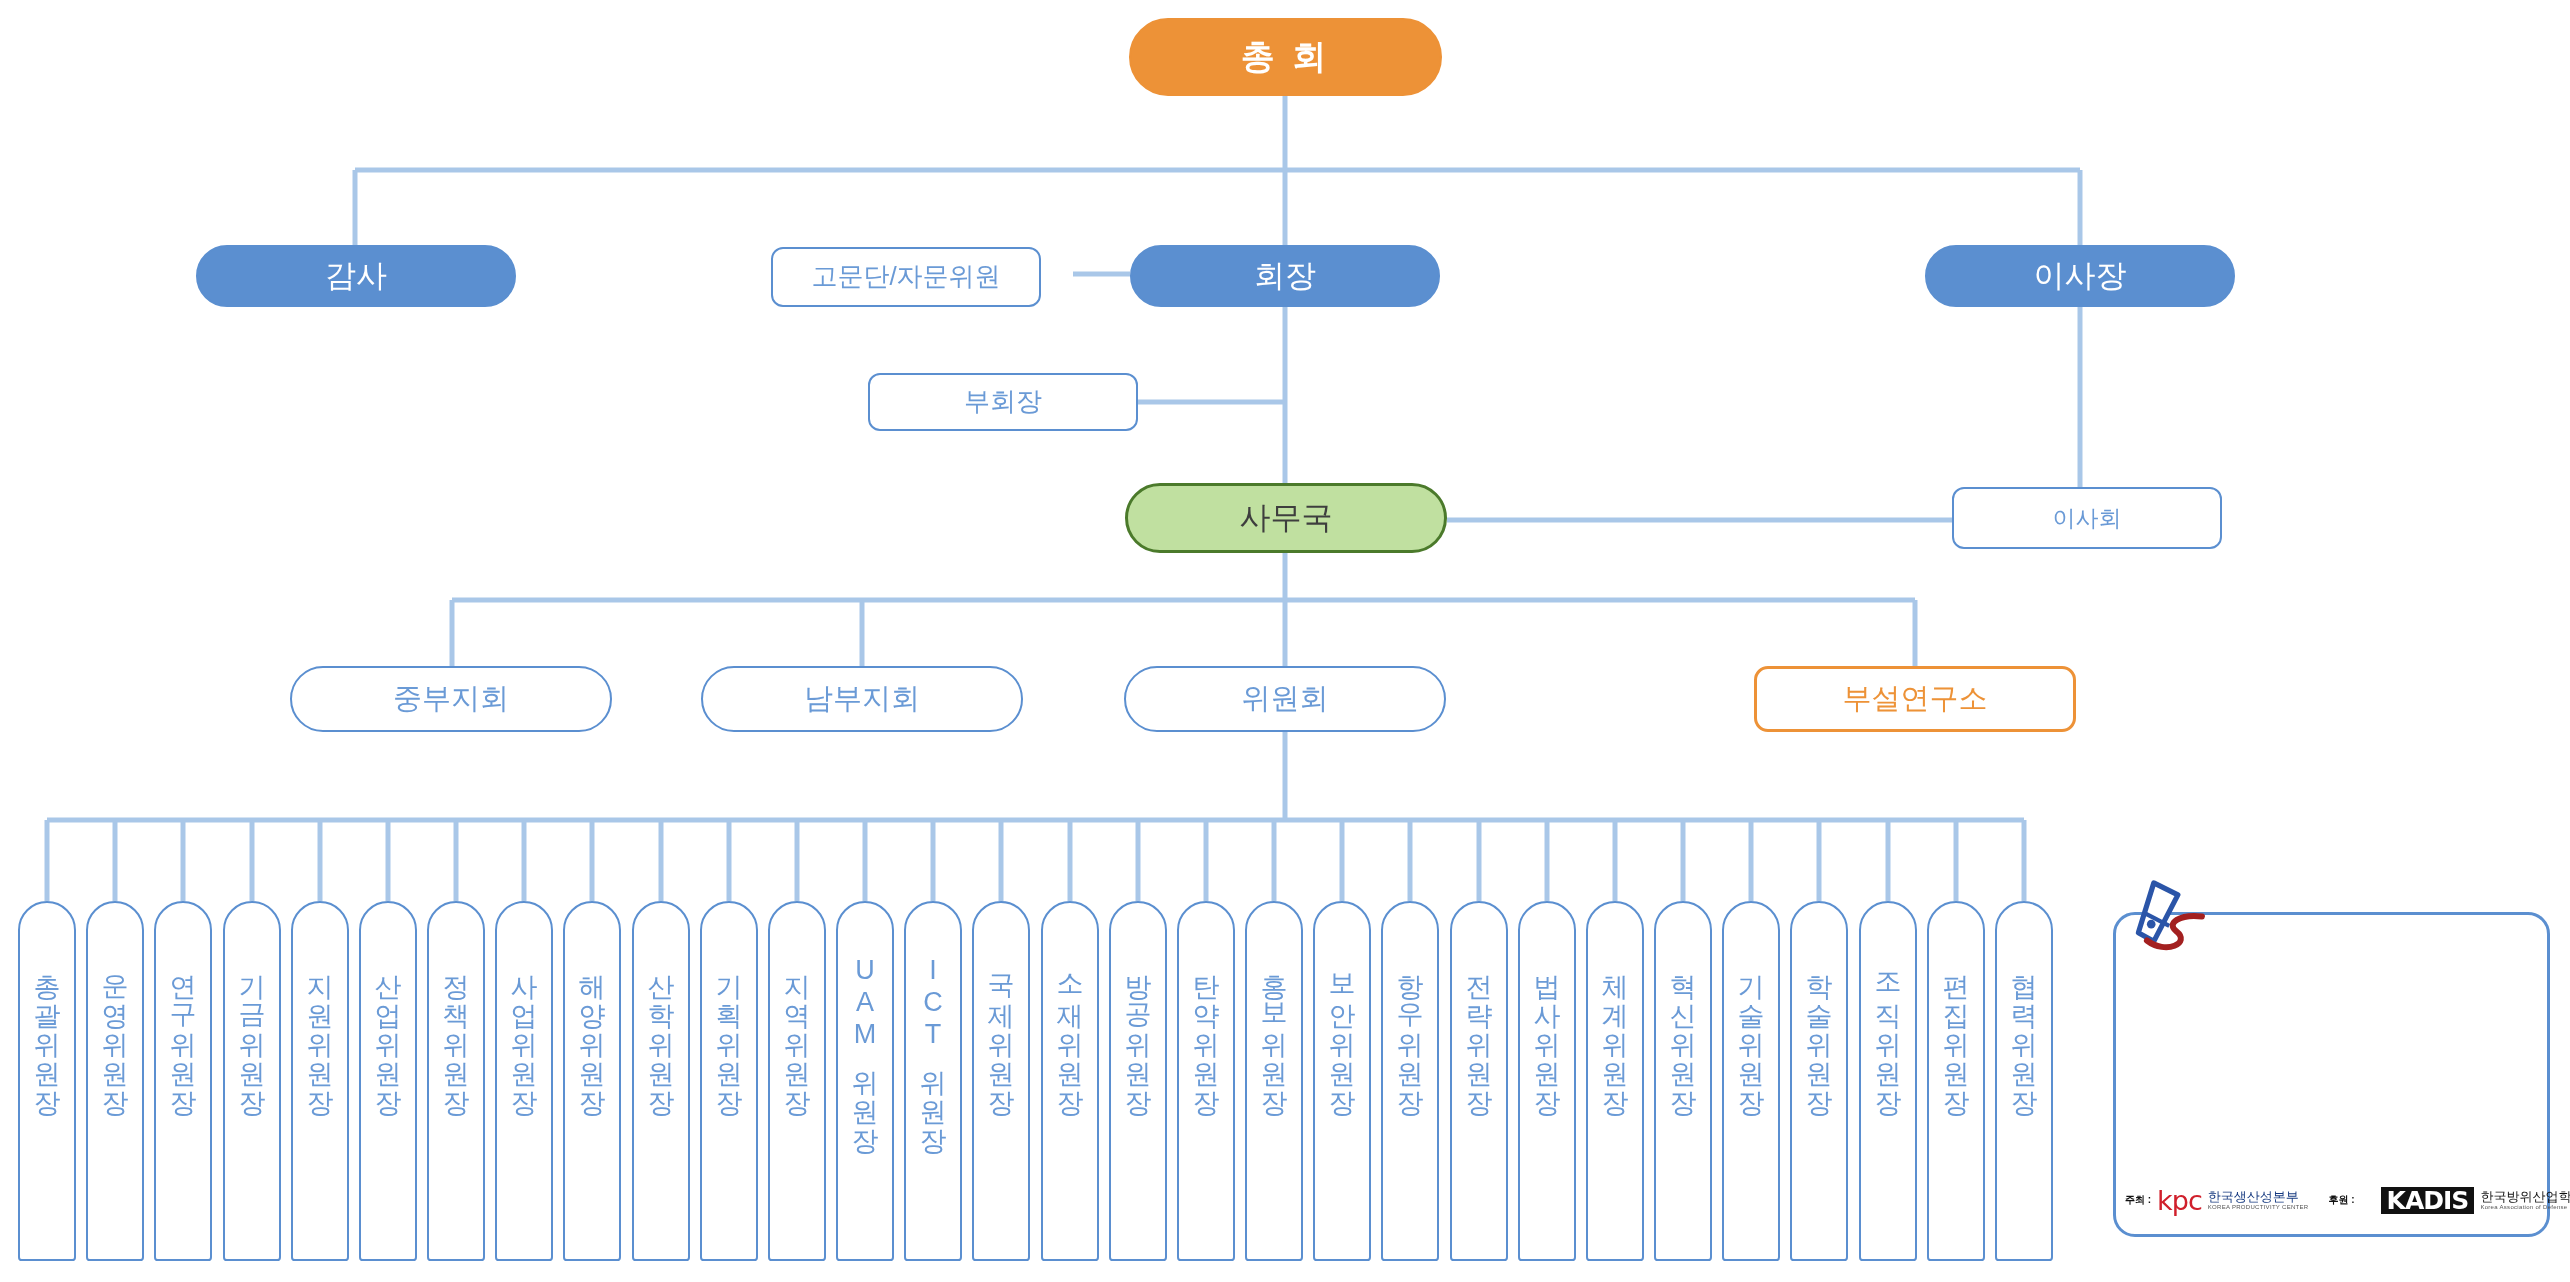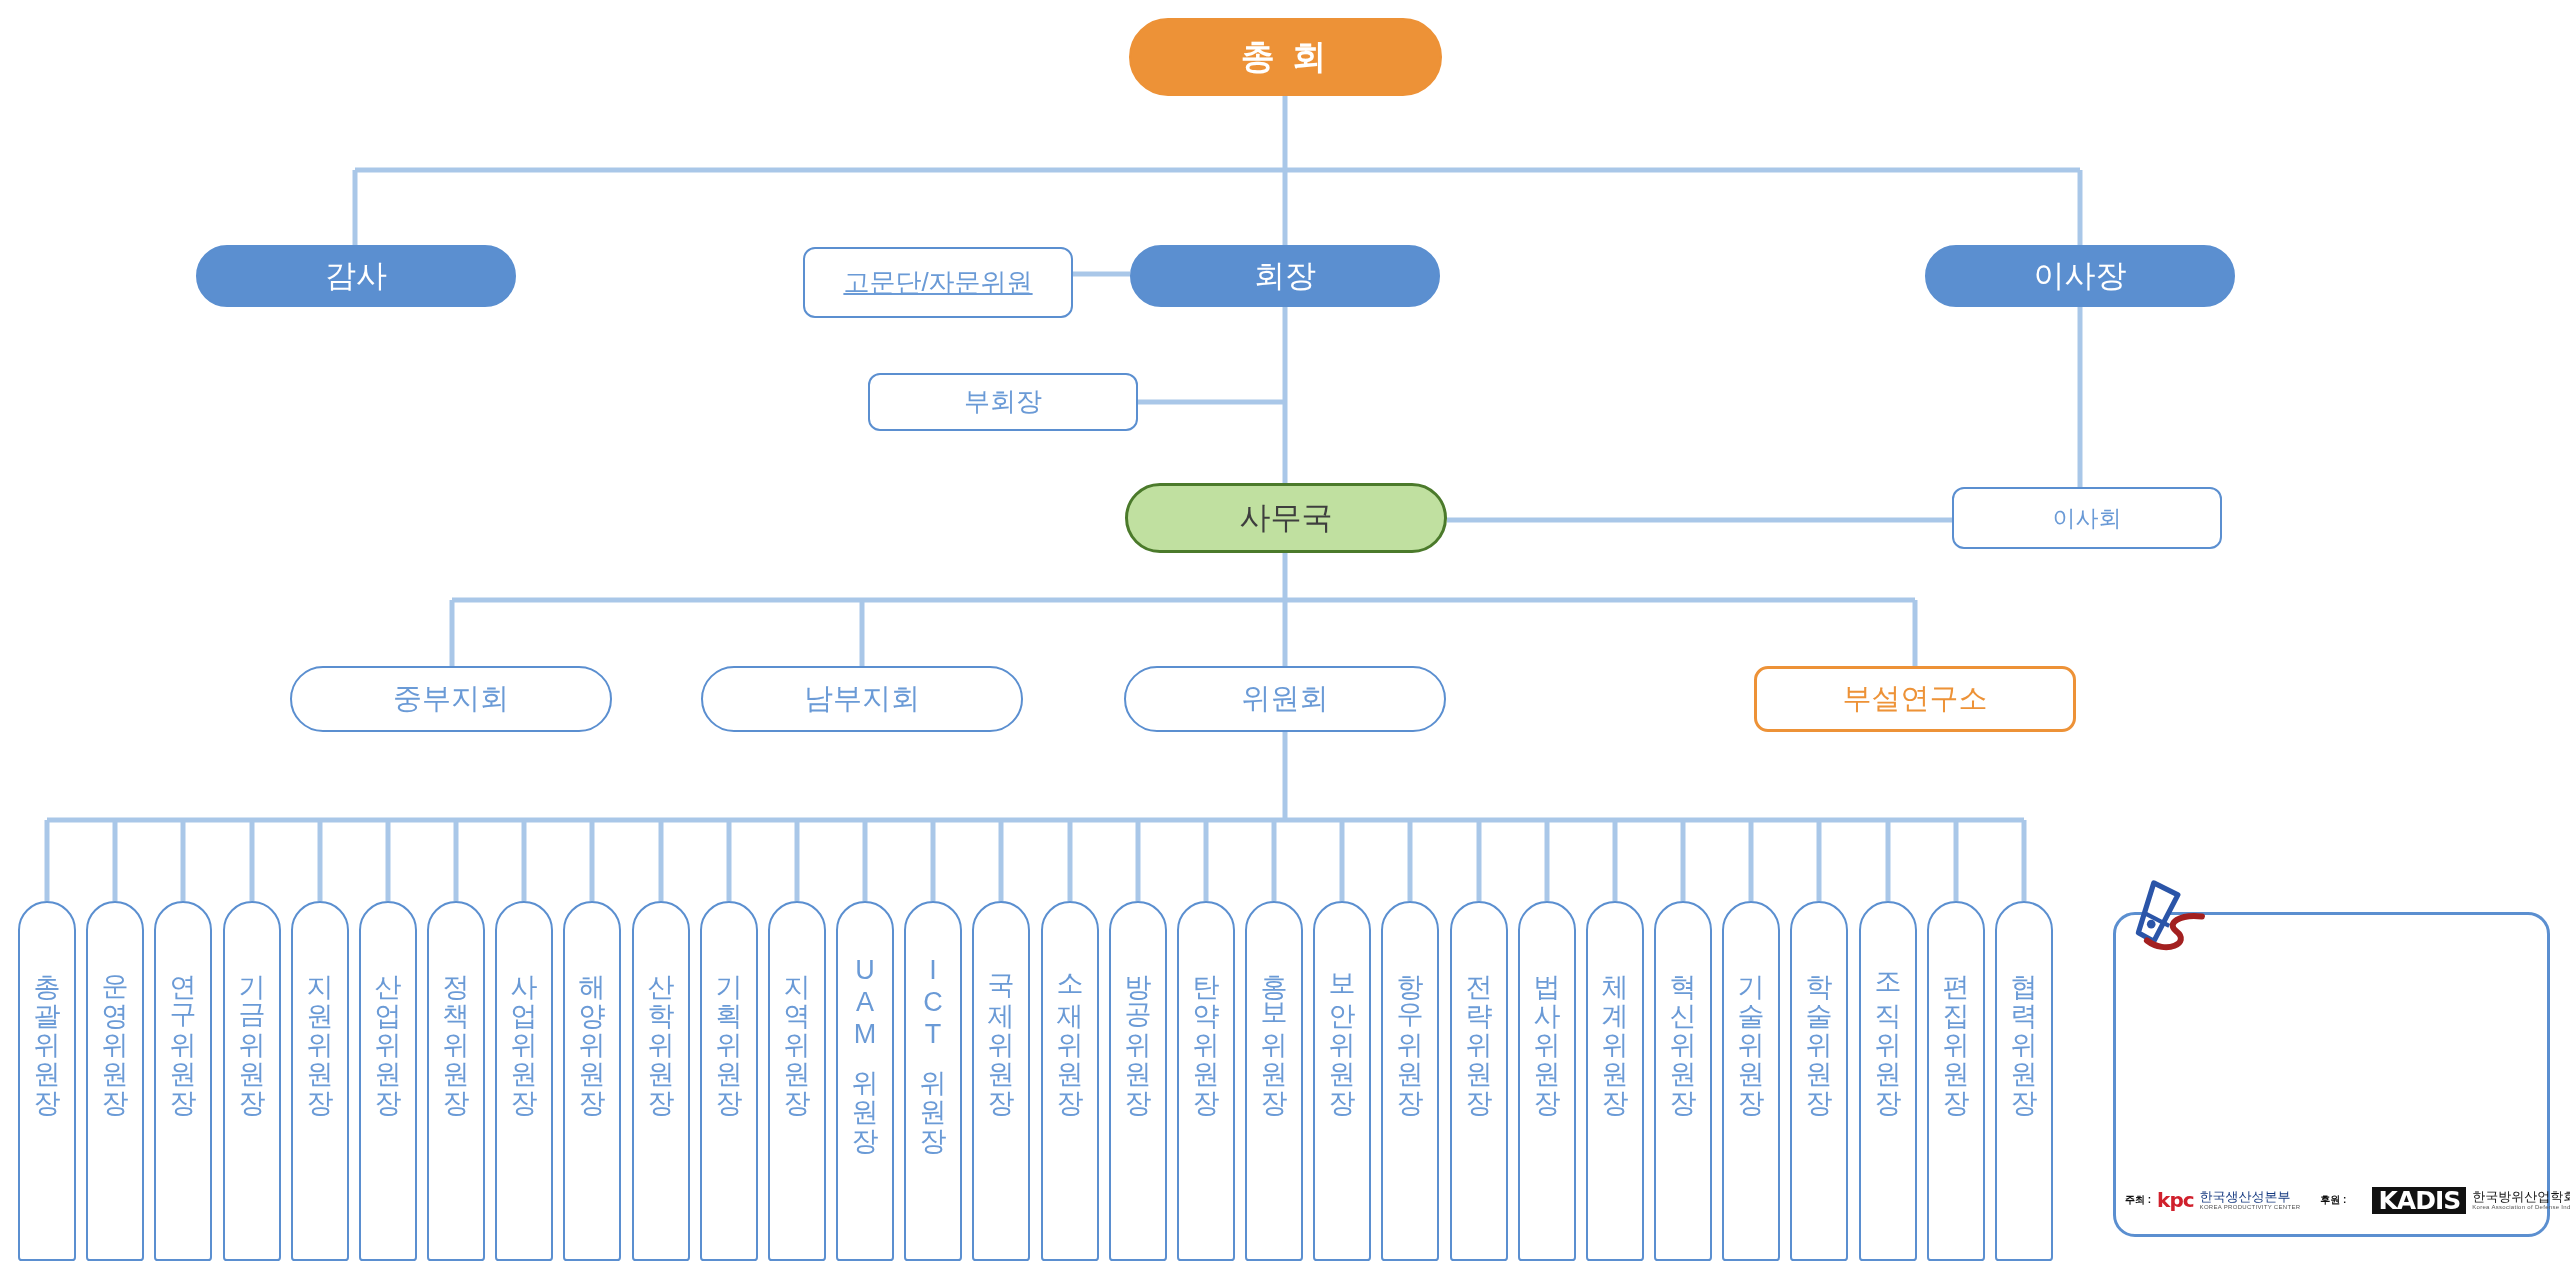--- a/index.html
+++ b/index.html
@@ -183,21 +183,21 @@
     width:420px;
     height:44px;
     z-index:6;
     display:flex;
     align-items:center;
     gap:20px;
   }
   .logo-group{display:flex;align-items:center;gap:6px;}
   .logo-lbl{font-size:10px;color:#111;font-weight:bold;white-space:nowrap;}
   .kpc-mark{
-    font-size:20px;font-weight:bold;color:#D0202C;
+    font-size:27px;font-weight:normal;color:#D0202C;
     letter-spacing:-1px;line-height:1;font-family:"DejaVu Sans",sans-serif;
   }
   .kadis-mark{
     font-size:25px;font-weight:bold;color:#111;
     letter-spacing:-1px;line-height:1;background:#111;color:#fff;
     padding:1px 6px;font-family:"DejaVu Sans",sans-serif;margin-left:20px;
   }
   .logo-txt{display:flex;flex-direction:column;line-height:1.05;}
   .logo-txt .ko{font-size:13px;font-weight:normal;color:#14387F;white-space:nowrap;}
   .logo-txt .en{font-size:6px;color:#555;white-space:nowrap;letter-spacing:.3px;}
@@ -275,21 +275,21 @@
   </svg>
 
   <div class="node pill-orange" style="left:1129px;top:18px;width:313px;height:78px;">
     <span>총 회</span>
   </div>
 
   <div class="node pill-blue" style="left:196px;top:245px;width:320px;height:62px;">
     <span>감사</span>
   </div>
 
-  <div class="node rect-outline-blue" style="left:803px;top:247px;width:270px;height:71px;text-decoration:underline;">
+  <div class="node rect-outline-blue" style="left:771px;top:247px;width:270px;height:60px;">
     <span>고문단/자문위원</span>
   </div>
 
   <div class="node pill-blue" style="left:1130px;top:245px;width:310px;height:62px;">
     <span>회장</span>
   </div>
 
   <div class="node pill-blue" style="left:1925px;top:245px;width:310px;height:62px;">
     <span>이사장</span>
   </div>

